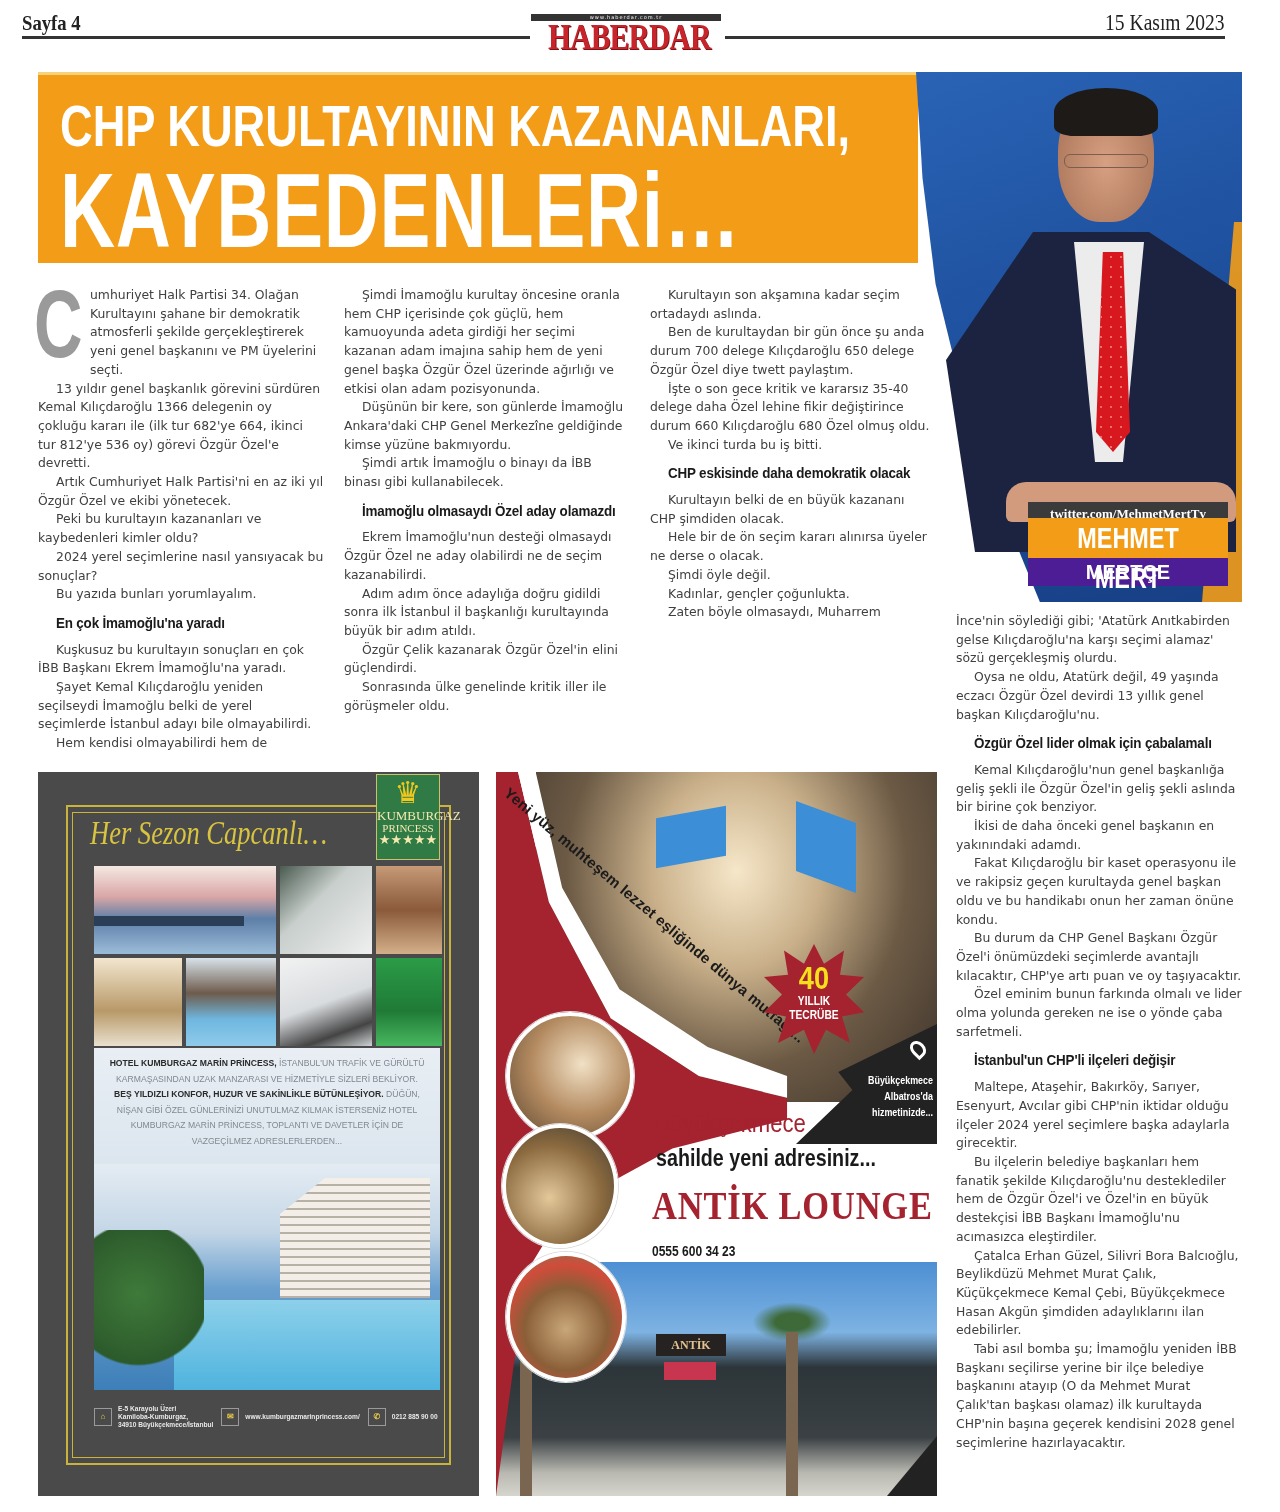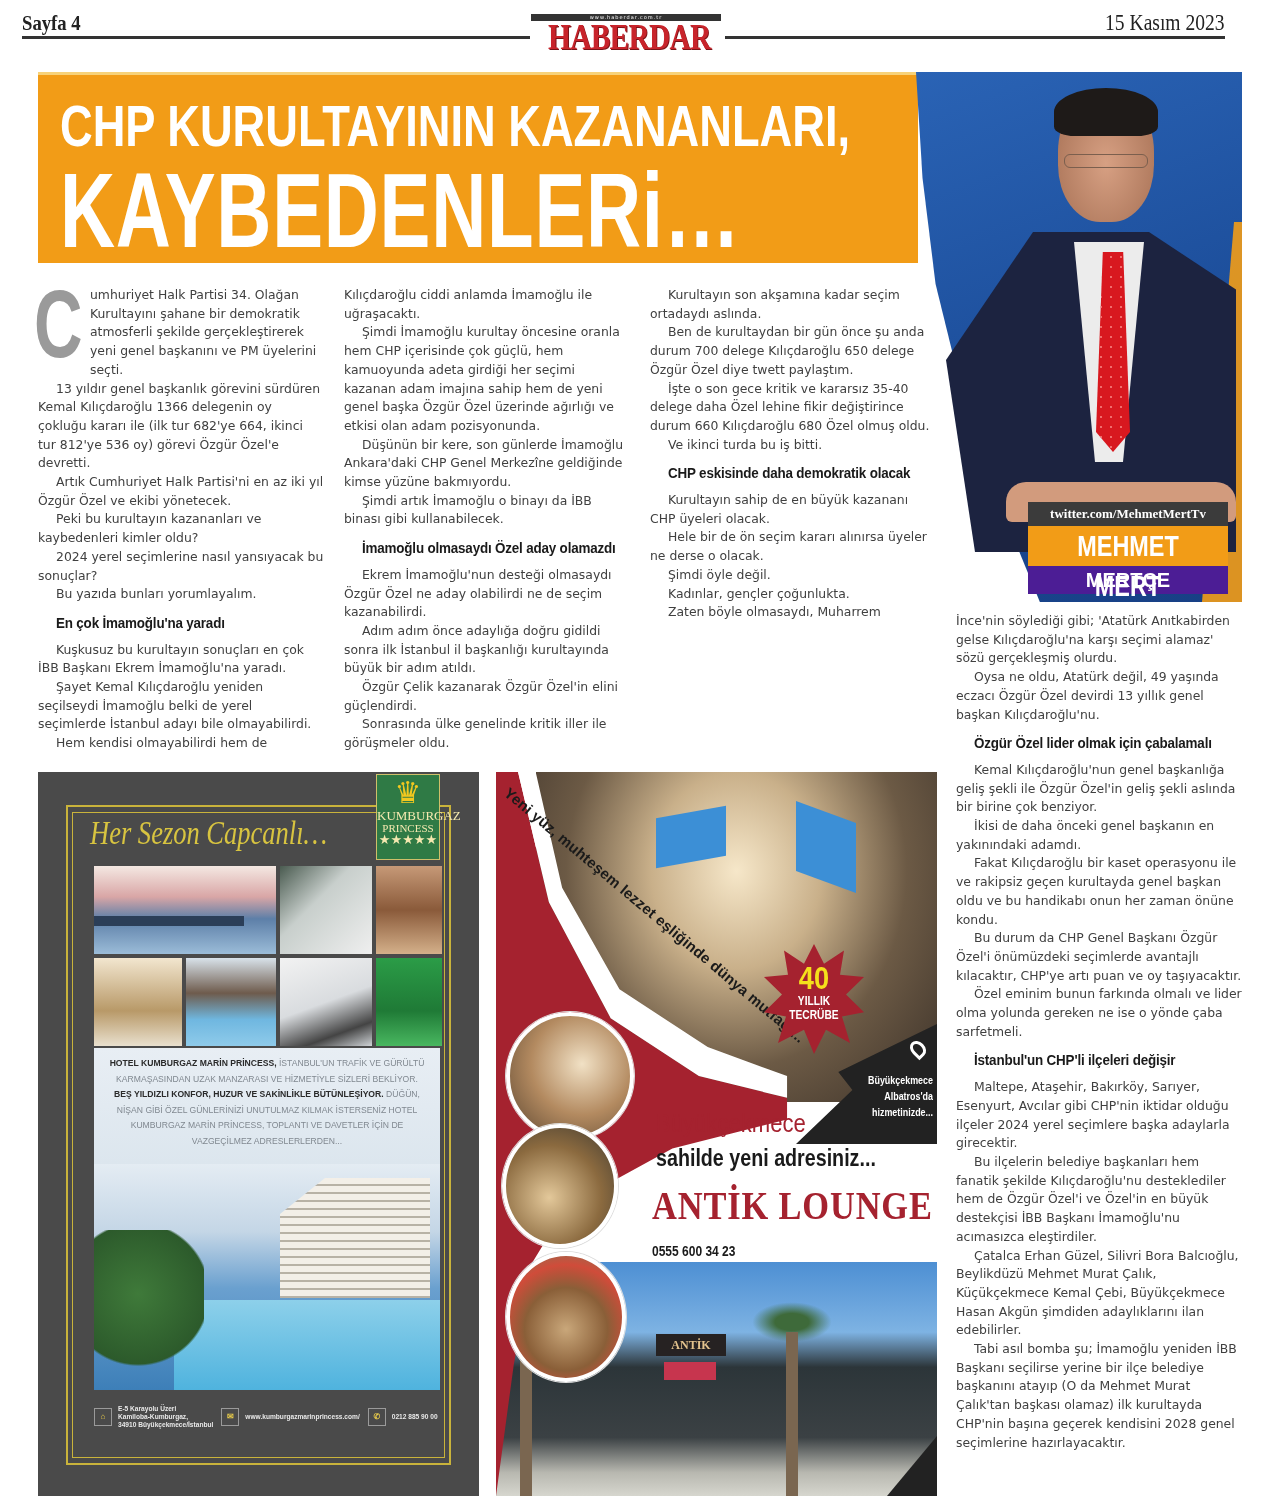--- a/index.html
+++ b/index.html
@@ -29,21 +29,21 @@
   .photo-bg::after { content: ""; position: absolute; right: 0; top: 150px; width: 40px; height: 380px; background: #f29c17; opacity: 0.9; clip-path: polygon(80% 0, 100% 0, 100% 100%, 0 100%); }
   .person { position: absolute; left: 30px; top: 20px; width: 290px; height: 480px; }
   .head { position: absolute; left: 112px; top: 0; width: 96px; height: 130px; border-radius: 46% 46% 44% 44%; background: radial-gradient(ellipse at 50% 55%, #d7a083 0%, #b07a5e 75%); }
   .hair { position: absolute; left: 108px; top: -4px; width: 104px; height: 48px; border-radius: 50% 50% 20% 20%; background: #1e1a18; }
   .glasses { position: absolute; left: 118px; top: 62px; width: 84px; height: 14px; border: 1px solid #7b5f4e; border-radius: 6px; }
   .suit { position: absolute; left: 0; top: 140px; width: 290px; height: 320px; background: #1c2340; clip-path: polygon(30% 0, 70% 0, 100% 18%, 100% 100%, 10% 100%, 0 40%); }
   .shirt { position: absolute; left: 128px; top: 150px; width: 70px; height: 220px; background: #ececec; clip-path: polygon(0 0, 100% 0, 70% 100%, 30% 100%); }
   .tie { position: absolute; left: 150px; top: 160px; width: 34px; height: 200px; background: radial-gradient(circle, #f06d6d 20%, transparent 22%) 0 0/10px 10px, #d8181f; clip-path: polygon(20% 0, 80% 0, 100% 90%, 50% 100%, 0 90%); }
   .hands { position: absolute; left: 60px; top: 390px; width: 230px; height: 40px; background: #d29b7d; border-radius: 20px 20px 6px 6px; }
   .name-card { position: absolute; left: 112px; top: 430px; width: 200px; }
-  .nc-twitter { height: 24px; background: #3b3b3b; color: #fff; font-family: "Liberation Serif", serif; font-weight: bold; font-size: 13px; line-height: 24px; text-align: center; }
+  .nc-twitter { height: 16px; background: #3b3b3b; color: #fff; font-family: "Liberation Serif", serif; font-weight: bold; font-size: 13px; line-height: 24px; text-align: center; }
   .nc-name { height: 40px; background: #f29c17; color: #fff; font-family: "Liberation Sans", sans-serif; font-weight: bold; font-size: 30px; line-height: 40px; text-align: center; transform-origin: center; }
   .nc-name span { display: inline-block; transform: scaleX(0.78); }
   .nc-col { height: 28px; background: #4c1d95; color: #fff; font-family: "Liberation Sans", sans-serif; font-weight: bold; font-size: 20px; line-height: 28px; text-align: center; }
 
   
   .col { position: absolute; font-family: "DejaVu Sans", sans-serif; font-size: 12.4px; line-height: 18.7px; color: #404040; }
   .col p { text-indent: 18px; text-align: left; }
   .col p.noind { text-indent: 0; }
   .col h3 { font-family: "Liberation Sans", sans-serif; font-weight: bold; font-size: 14.6px; color: #1a1a1a; margin: 10px 0 8px 18px; letter-spacing: -0.2px; transform: scaleX(0.92); transform-origin: left; white-space: nowrap; }
   .col1 { left: 38px; top: 286px; width: 286px; }
@@ -163,38 +163,37 @@
   <p>Peki bu kurultayın kazananları ve kaybedenleri kimler oldu?</p>
   <p>2024 yerel seçimlerine nasıl yansıyacak bu sonuçlar?</p>
   <p>Bu yazıda bunları yorumlayalım.</p>
   <h3>En çok İmamoğlu'na yaradı</h3>
   <p>Kuşkusuz bu kurultayın sonuçları en çok İBB Başkanı Ekrem İmamoğlu'na yaradı.</p>
   <p>Şayet Kemal Kılıçdaroğlu yeniden seçilseydi İmamoğlu belki de yerel seçimlerde İstanbul adayı bile olmayabilirdi.</p>
   <p>Hem kendisi olmayabilirdi hem de</p>
 </article>
 
 <article class="col col2">
-  <p class="noind">Kılıçdaroğlu ciddi anlamda İmamoğlu ile uğraşacaktı.</p>
   <p>Şimdi İmamoğlu kurultay öncesine oranla hem CHP içerisinde çok güçlü, hem kamuoyunda adeta girdiği her seçimi kazanan adam imajına sahip hem de yeni genel başka Özgür Özel üzerinde ağırlığı ve etkisi olan adam pozisyonunda.</p>
   <p>Düşünün bir kere, son günlerde İmamoğlu Ankara'daki CHP Genel Merkezîne geldiğinde kimse yüzüne bakmıyordu.</p>
   <p>Şimdi artık İmamoğlu o binayı da İBB binası gibi kullanabilecek.</p>
   <h3>İmamoğlu olmasaydı Özel aday olamazdı</h3>
   <p>Ekrem İmamoğlu'nun desteği olmasaydı Özgür Özel ne aday olabilirdi ne de seçim kazanabilirdi.</p>
   <p>Adım adım önce adaylığa doğru gidildi sonra ilk İstanbul il başkanlığı kurultayında büyük bir adım atıldı.</p>
   <p>Özgür Çelik kazanarak Özgür Özel'in elini güçlendirdi.</p>
   <p>Sonrasında ülke genelinde kritik iller ile görüşmeler oldu.</p>
 </article>
 
 <article class="col col3">
   <p>Kurultayın son akşamına kadar seçim ortadaydı aslında.</p>
   <p>Ben de kurultaydan bir gün önce şu anda durum 700 delege Kılıçdaroğlu 650 delege Özgür Özel diye twett paylaştım.</p>
   <p>İşte o son gece kritik ve kararsız 35-40 delege daha Özel lehine fikir değiştirince durum 660 Kılıçdaroğlu 680 Özel olmuş oldu.</p>
   <p>Ve ikinci turda bu iş bitti.</p>
   <h3>CHP eskisinde daha demokratik olacak</h3>
-  <p>Kurultayın sahip de en büyük kazananı CHP üyeleri olacak.</p>
+  <p>Kurultayın belki de en büyük kazananı CHP şimdiden olacak.</p>
   <p>Hele bir de ön seçim kararı alınırsa üyeler ne derse o olacak.</p>
   <p>Şimdi öyle değil.</p>
   <p>Kadınlar, gençler çoğunlukta.</p>
   <p>Zaten böyle olmasaydı, Muharrem</p>
 </article>
 
 <article class="col col4">
   <p class="noind">İnce'nin söylediği gibi; 'Atatürk Anıtkabirden gelse Kılıçdaroğlu'na karşı seçimi alamaz' sözü gerçekleşmiş olurdu.</p>
   <p>Oysa ne oldu, Atatürk değil, 49 yaşında eczacı Özgür Özel devirdi 13 yıllık genel başkan Kılıçdaroğlu'nu.</p>
   <h3>Özgür Özel lider olmak için çabalamalı</h3>

